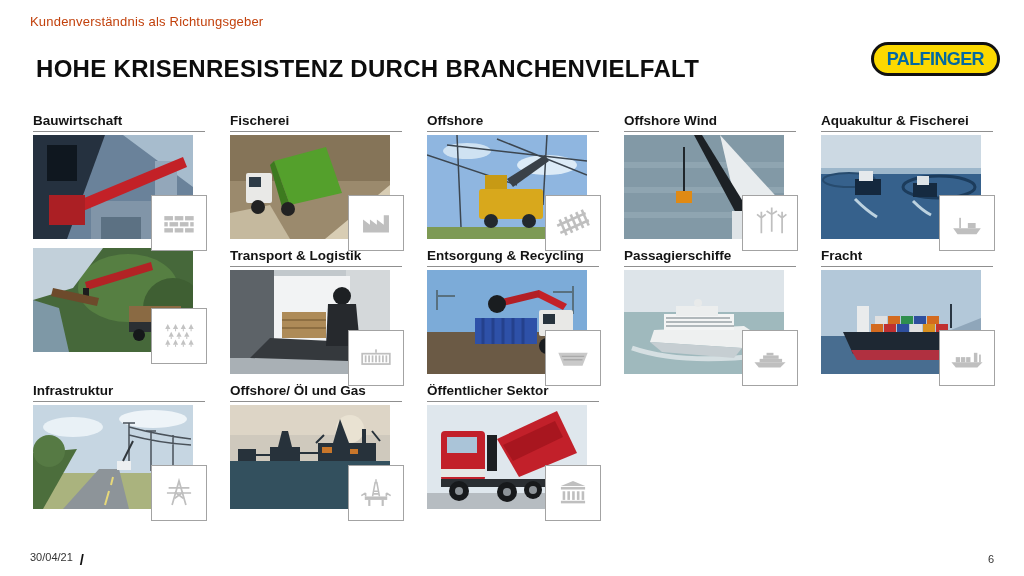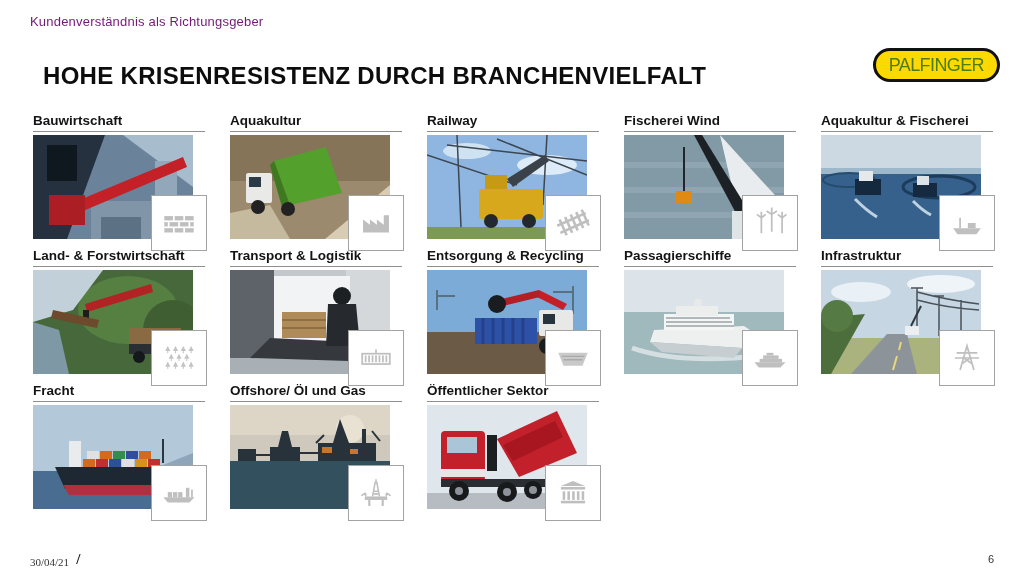--- a/index.html
+++ b/index.html
@@ -1,31 +1,31 @@
 <!DOCTYPE html>
 <html><head>
 <meta charset="utf-8">
 <style>
   html,body{margin:0;padding:0;}
   body{
     width:1024px;height:576px;position:relative;background:#ffffff;
     font-family:"Liberation Sans", sans-serif;overflow:hidden;
   }
   .kicker{
-    position:absolute;left:30px;top:14px;font-size:13px;color:#701a75;
+    position:absolute;left:30px;top:14px;font-size:13px;color:#c2410c;
     letter-spacing:.2px;
   }
   .title{
     position:absolute;left:27px;top:46px;font-size:24px;font-weight:700;
     color:#0d0d0d;letter-spacing:.3px;white-space:nowrap;
   }
   .logo{
-    position:absolute;top:48px;right:24px;background:#FCD900;
+    position:absolute;top:42px;right:24px;background:#FCD900;
     border:3px solid #111;border-radius:19px;padding:3px 13px;
-    font-size:18px;font-weight:400;color:#4d7c0f;letter-spacing:-.6px;
+    font-size:18px;font-weight:700;color:#0369a1;letter-spacing:-.6px;
     line-height:22px;
   }
   .grid{
     position:absolute;left:33px;top:113px;display:grid;
     grid-template-columns:repeat(5,160px);column-gap:37px;row-gap:9px;
   }
   .card{position:relative;width:160px;}
   .card-label{
     width:172px;font-size:13.5px;font-weight:700;color:#141414;
     white-space:nowrap;line-height:15px;padding-bottom:3px;
@@ -33,31 +33,31 @@
   }
   .photo{position:relative;width:160px;height:104px;}
   .photo > svg.ph{display:block;width:160px;height:104px;}
   .icon-box{
     position:absolute;right:-14px;bottom:-12px;width:54px;height:54px;
     background:#fff;border:1px solid #a3a3a3;display:flex;
     align-items:center;justify-content:center;z-index:2;
   }
   .icon-box svg{width:38px;height:38px;}
   .footer{
-    position:absolute;left:30px;bottom:8px;display:flex;align-items:flex-end;
-    font-size:11px;color:#333;font-family:Liberation Serif, serif;
+    position:absolute;left:30px;bottom:8px;display:flex;align-items:flex-start;
+    font-size:11px;color:#333;
   }
   .footer .slash{font-weight:800;font-size:15px;color:#111;margin:0 7px;}
   .page-num{position:absolute;right:30px;bottom:11px;font-size:11px;color:#333;}
 </style>
 </head>
 <body>
 
 <div class="kicker">Kundenverständnis als Richtungsgeber</div>
-<h1 class="title" style="margin:16px;">HOHE KRISENRESISTENZ DURCH BRANCHENVIELFALT</h1>
+<h1 class="title" style="margin:9px;">HOHE KRISENRESISTENZ DURCH BRANCHENVIELFALT</h1>
 <div class="logo">PALFINGER</div>
 
 <div class="grid">
 
   <div class="card">
     <div class="card-label">Bauwirtschaft</div>
     <div class="photo">
       <svg class="ph" viewBox="0 0 160 104" preserveAspectRatio="none">
         <rect width="160" height="104" fill="#6a829a"></rect>
         <polygon points="90,0 160,0 160,52" fill="#a7bccd"></polygon>
@@ -82,21 +82,21 @@
           <rect x="5" y="28" width="10" height="5"></rect>
               <rect x="17" y="28" width="10" height="5"></rect>
               <rect x="29" y="28" width="10" height="5"></rect>
         </g>
           </svg>
       </div>
     </div>
   </div>
 
   <div class="card">
-    <div class="card-label">Aquakultur</div>
+    <div class="card-label">Fischerei</div>
     <div class="photo">
       <svg class="ph" viewBox="0 0 160 104" preserveAspectRatio="none">
         <rect width="160" height="104" fill="#9b8a6d"></rect>
         <rect width="160" height="46" fill="#857458"></rect>
         <polygon points="95,104 160,50 160,104" fill="#d8cdb4"></polygon>
         <polygon points="0,104 60,104 40,70 0,78" fill="#c5b99e"></polygon>
         <rect x="16" y="38" width="26" height="30" rx="2" fill="#e9e9e7"></rect>
         <rect x="19" y="42" width="12" height="10" fill="#2d3b47"></rect>
         <polygon points="44,26 96,12 112,58 60,70" fill="#54a02c"></polygon>
         <polygon points="44,26 60,70 52,72 40,30" fill="#3d7a1f"></polygon>
@@ -105,21 +105,21 @@
       </svg>
       <div class="icon-box">
         <svg viewBox="0 0 44 44">
             <path d="M7,33 V18 l8,6 v-6 l8,6 v-6 l8,6 V13 h6 v20 z" fill="#bfbfbf"></path>
           </svg>
       </div>
     </div>
   </div>
 
   <div class="card">
-    <div class="card-label">Railway</div>
+    <div class="card-label">Offshore</div>
     <div class="photo">
       <svg class="ph" viewBox="0 0 160 104" preserveAspectRatio="none">
         <rect width="160" height="104" fill="#8fb6e0"></rect>
         <ellipse cx="120" cy="30" rx="30" ry="10" fill="#dcebf7"></ellipse>
         <ellipse cx="40" cy="16" rx="24" ry="8" fill="#cfe2f2"></ellipse>
         <rect y="92" width="160" height="12" fill="#7d9a54"></rect>
         <path d="M30,0 L34,92 M120,0 L116,70 M70,4 L160,40 M0,20 L90,50 M20,10 L160,26" stroke="#3c4650" stroke-width="1.5" fill="none"></path>
         <polygon points="80,44 118,20 122,26 86,52" fill="#3a4148"></polygon>
         <rect x="58" y="40" width="22" height="16" fill="#c79a15"></rect>
         <rect x="52" y="54" width="64" height="30" rx="3" fill="#d8a81c"></rect>
@@ -136,21 +136,21 @@
           <rect x="22" y="12" width="3" height="20"></rect>
               <rect x="29" y="12" width="3" height="20"></rect>
           <rect x="36" y="12" width="3" height="20"></rect>
         </g>
           </svg>
       </div>
     </div>
   </div>
 
   <div class="card">
-    <div class="card-label">Fischerei Wind</div>
+    <div class="card-label">Offshore Wind</div>
     <div class="photo">
       <svg class="ph" viewBox="0 0 160 104" preserveAspectRatio="none">
         <rect width="160" height="104" fill="#8299a6"></rect>
         <path d="M0,30 h160 M0,55 h160 M0,80 h160" stroke="#8fa5b1" stroke-width="6"></path>
         <polygon points="96,0 160,70 160,104 120,104" fill="#e8ecee"></polygon>
         <polygon points="70,0 78,0 126,78 114,82" fill="#1c2125"></polygon>
         <rect x="108" y="76" width="52" height="28" fill="#dfe4e7"></rect>
         <path d="M60,12 V56" stroke="#20262b" stroke-width="2"></path>
         <rect x="52" y="56" width="16" height="12" fill="#e08a14"></rect>
       </svg>
@@ -187,21 +187,20 @@
           <polygon points="6,28 38,28 33,35 11,35"></polygon>
               <rect x="23" y="22" width="9" height="6"></rect>
               <rect x="13" y="16" width="2" height="12"></rect>
         </g>
           </svg>
       </div>
     </div>
   </div>
 
   <div class="card">
-    <div class="card-label">Land- &amp; Forstwirtschaft</div>
     <div class="photo">
       <svg class="ph" viewBox="0 0 160 104" preserveAspectRatio="none">
         <rect width="160" height="104" fill="#46683a"></rect>
         <ellipse cx="95" cy="40" rx="50" ry="34" fill="#567f42"></ellipse>
         <ellipse cx="140" cy="60" rx="30" ry="30" fill="#3f5f33"></ellipse>
         <polygon points="0,0 70,0 40,40 0,52" fill="#c2d0da"></polygon>
         <polygon points="0,52 0,104 36,104 26,60" fill="#7e98a6"></polygon>
         <polygon points="118,14 52,34 54,42 120,22" fill="#b22325"></polygon>
         <rect x="50" y="40" width="6" height="14" fill="#1d1d1d"></rect>
         <polygon points="20,40 66,50 64,58 18,48" fill="#6d4a2b"></polygon>
@@ -322,49 +321,20 @@
           <rect x="10" y="23" width="26" height="4"></rect>
           <rect x="14" y="19" width="18" height="4"></rect>
           <rect x="18" y="16" width="8" height="3"></rect>
         </g>
           </svg>
       </div>
     </div>
   </div>
 
   <div class="card">
-    <div class="card-label">Infrastruktur</div>
-    <div class="photo">
-      <svg class="ph" viewBox="0 0 160 104" preserveAspectRatio="none">
-        <rect width="160" height="104" fill="#c6d6e2"></rect>
-        <ellipse cx="40" cy="22" rx="30" ry="10" fill="#e9f1f6"></ellipse>
-        <ellipse cx="120" cy="14" rx="34" ry="9" fill="#eef4f8"></ellipse>
-        <rect y="68" width="160" height="36" fill="#aab37e"></rect>
-        <polygon points="0,48 44,44 10,104 0,104" fill="#4c6e3c"></polygon>
-        <circle cx="16" cy="46" r="16" fill="#567a44"></circle>
-        <polygon points="30,104 96,104 86,64 66,64" fill="#8d9499"></polygon>
-        <path d="M72,100 l4,-14 M78,80 l2,-8" stroke="#e6d87a" stroke-width="2"></path>
-        <path d="M96,64 V18 M118,66 V26 M140,66 V30 M96,22 q30,8 62,12 M96,30 q30,8 62,10" stroke="#4a525a" stroke-width="1.5" fill="none"></path>
-        <path d="M90,18 h12 M113,26 h10" stroke="#4a525a" stroke-width="1.5"></path>
-        <rect x="84" y="56" width="14" height="9" fill="#eceff1"></rect>
-        <path d="M90,56 L100,36" stroke="#30363b" stroke-width="2"></path>
-      </svg>
-      <div class="icon-box">
-        <svg viewBox="0 0 44 44">
-            <g stroke="#bfbfbf" stroke-width="2" fill="none">
-          <path d="M14,36 L22,8 L30,36"></path>
-          <path d="M10,16 h24 M8,22 h28"></path>
-          <path d="M17,28 l10,-7 M17,21 l10,7"></path>
-        </g>
-          </svg>
-      </div>
-    </div>
-  </div>
-
-  <div class="card">
     <div class="card-label">Fracht</div>
     <div class="photo">
       <svg class="ph" viewBox="0 0 160 104" preserveAspectRatio="none">
         <rect width="160" height="104" fill="#b3c8d9"></rect>
         <rect y="66" width="160" height="38" fill="#486d90"></rect>
         <polygon points="120,64 160,48 160,64" fill="#8fa6ba"></polygon>
         <rect x="36" y="36" width="12" height="26" fill="#e9ebec"></rect>
         <g>
           <rect x="50" y="54" width="12" height="8" fill="#d36a1f"></rect>
             <rect x="63" y="54" width="12" height="8" fill="#c03030"></rect>
@@ -391,20 +361,49 @@
               <rect x="21" y="21" width="5" height="6"></rect>
           <rect x="30" y="16" width="4" height="11"></rect>
               <rect x="36" y="18" width="2" height="9"></rect>
         </g>
           </svg>
       </div>
     </div>
   </div>
 
   <div class="card">
+    <div class="card-label">Infrastruktur</div>
+    <div class="photo">
+      <svg class="ph" viewBox="0 0 160 104" preserveAspectRatio="none">
+        <rect width="160" height="104" fill="#c6d6e2"></rect>
+        <ellipse cx="40" cy="22" rx="30" ry="10" fill="#e9f1f6"></ellipse>
+        <ellipse cx="120" cy="14" rx="34" ry="9" fill="#eef4f8"></ellipse>
+        <rect y="68" width="160" height="36" fill="#aab37e"></rect>
+        <polygon points="0,48 44,44 10,104 0,104" fill="#4c6e3c"></polygon>
+        <circle cx="16" cy="46" r="16" fill="#567a44"></circle>
+        <polygon points="30,104 96,104 86,64 66,64" fill="#8d9499"></polygon>
+        <path d="M72,100 l4,-14 M78,80 l2,-8" stroke="#e6d87a" stroke-width="2"></path>
+        <path d="M96,64 V18 M118,66 V26 M140,66 V30 M96,22 q30,8 62,12 M96,30 q30,8 62,10" stroke="#4a525a" stroke-width="1.5" fill="none"></path>
+        <path d="M90,18 h12 M113,26 h10" stroke="#4a525a" stroke-width="1.5"></path>
+        <rect x="84" y="56" width="14" height="9" fill="#eceff1"></rect>
+        <path d="M90,56 L100,36" stroke="#30363b" stroke-width="2"></path>
+      </svg>
+      <div class="icon-box">
+        <svg viewBox="0 0 44 44">
+            <g stroke="#bfbfbf" stroke-width="2" fill="none">
+          <path d="M14,36 L22,8 L30,36"></path>
+          <path d="M10,16 h24 M8,22 h28"></path>
+          <path d="M17,28 l10,-7 M17,21 l10,7"></path>
+        </g>
+          </svg>
+      </div>
+    </div>
+  </div>
+
+  <div class="card">
     <div class="card-label">Offshore/ Öl und Gas</div>
     <div class="photo">
       <svg class="ph" viewBox="0 0 160 104" preserveAspectRatio="none">
         <rect width="160" height="104" fill="#cfc9bd"></rect>
         <rect width="160" height="30" fill="#ddd5c6"></rect>
         <circle cx="120" cy="24" r="14" fill="#e9e2d2"></circle>
         <rect y="56" width="160" height="48" fill="#33505e"></rect>
         <g fill="#27323b">
           <rect x="8" y="44" width="18" height="12"></rect>
           <rect x="40" y="42" width="30" height="14"></rect>

